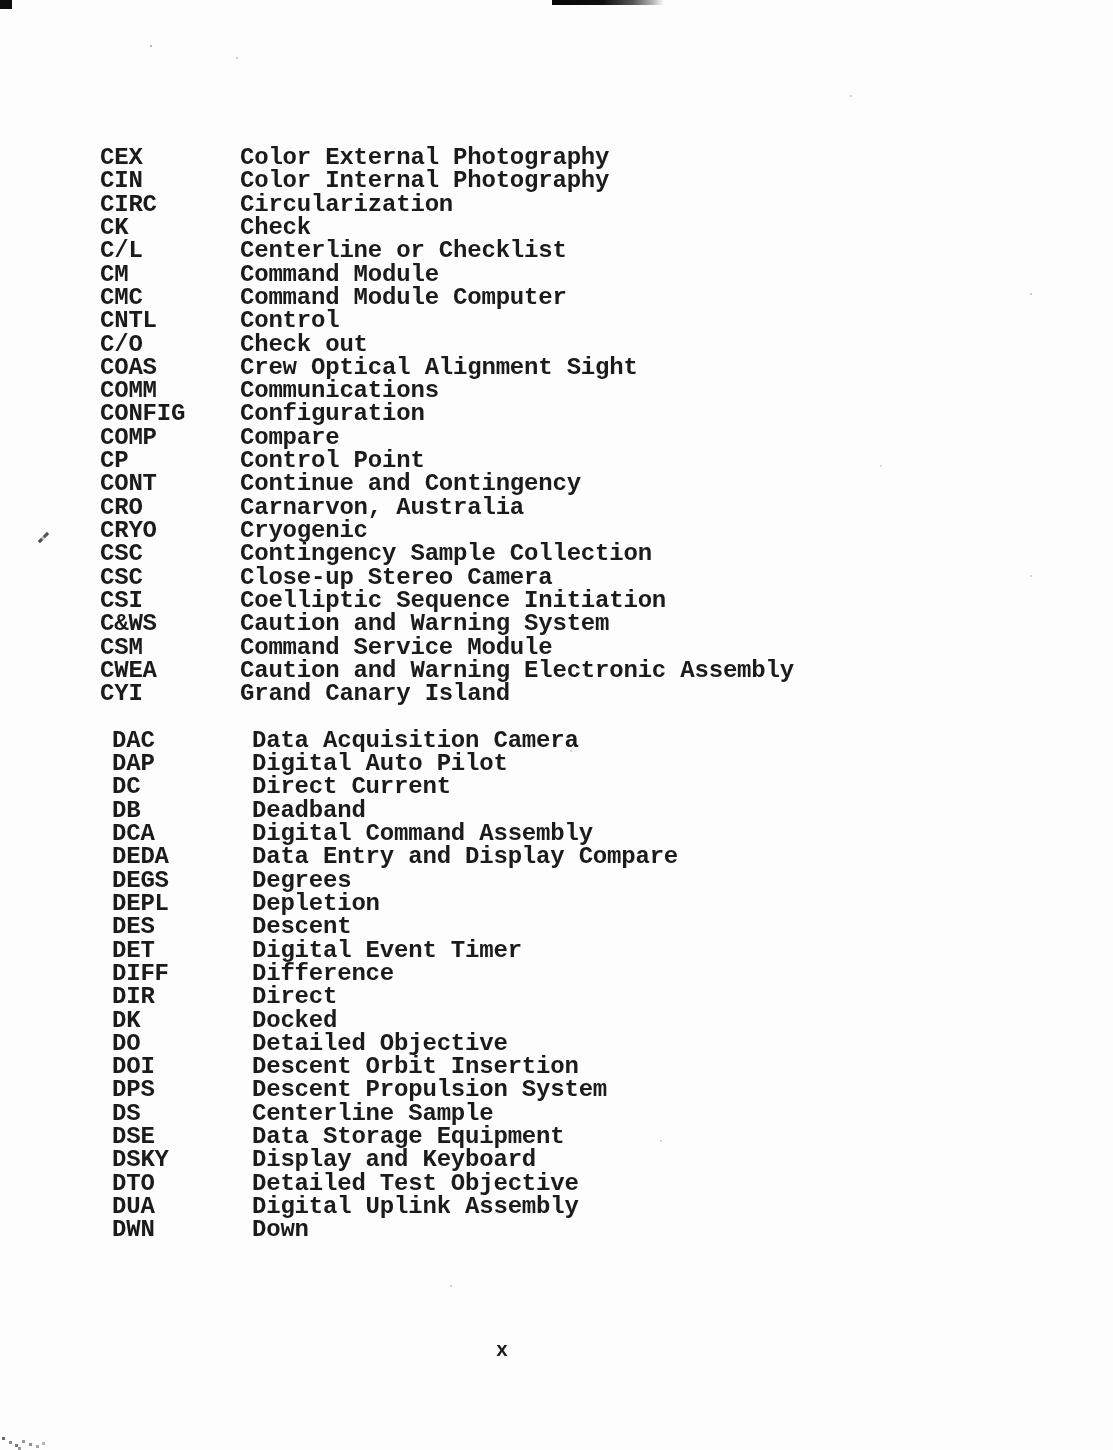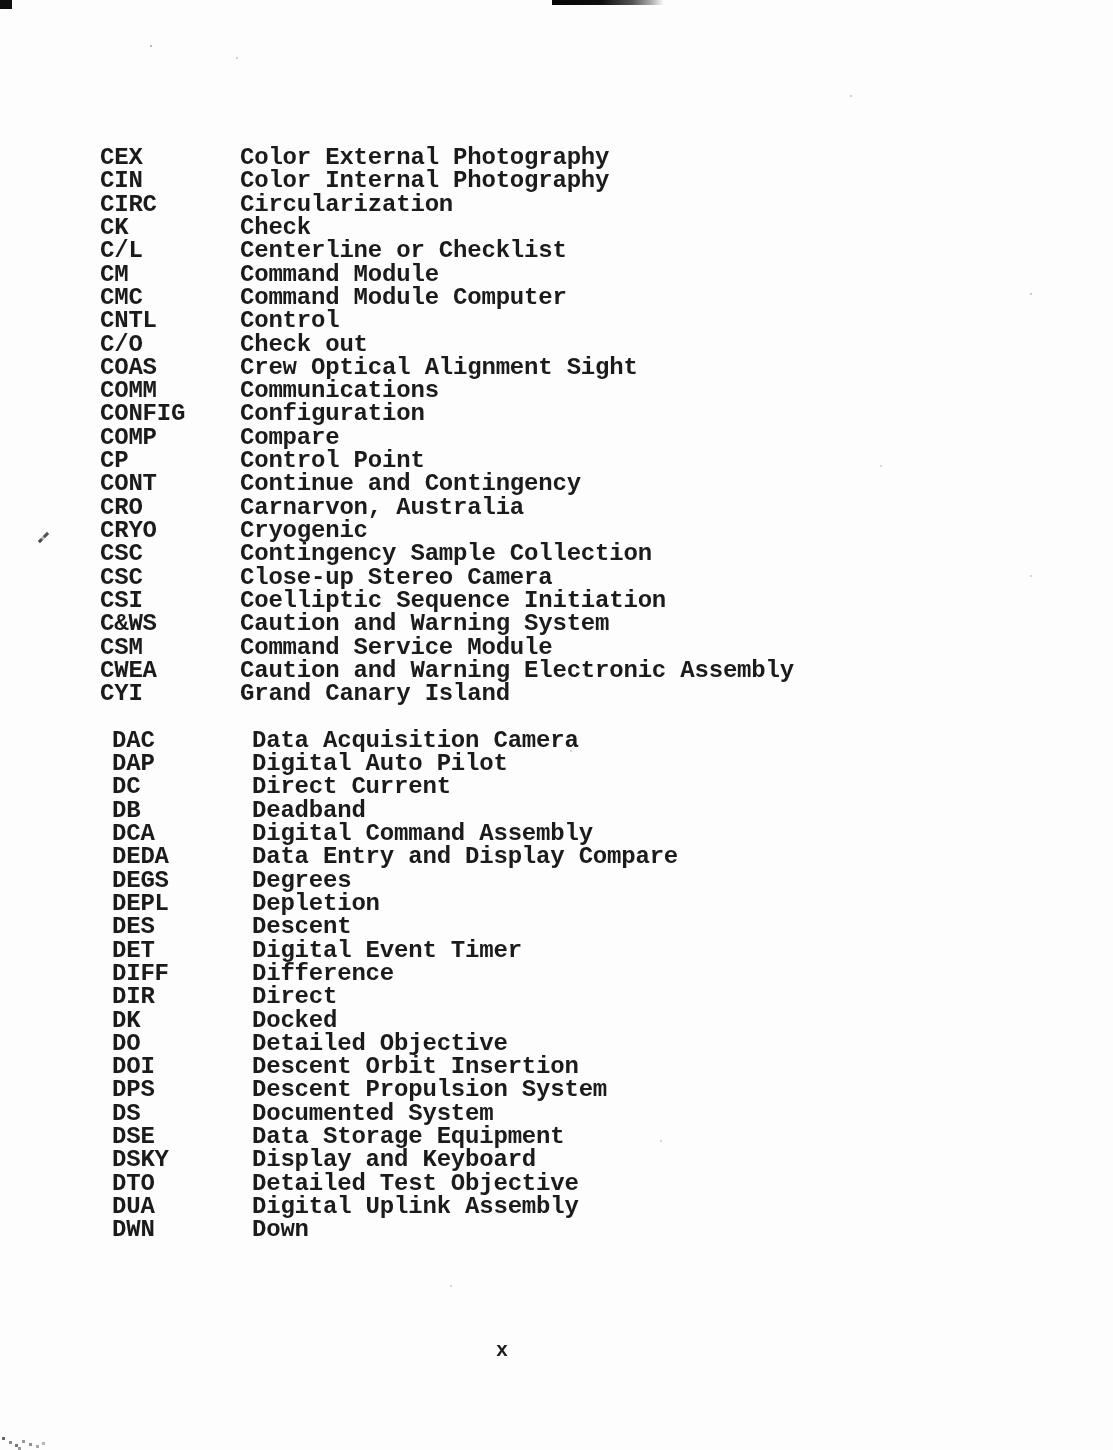--- a/index.html
+++ b/index.html
@@ -114,21 +114,21 @@
         <div class="row"><span class="abbr">DEGS</span><span class="def">Degrees</span></div>
         <div class="row"><span class="abbr">DEPL</span><span class="def">Depletion</span></div>
         <div class="row"><span class="abbr">DES</span><span class="def">Descent</span></div>
         <div class="row"><span class="abbr">DET</span><span class="def">Digital Event Timer</span></div>
         <div class="row"><span class="abbr">DIFF</span><span class="def">Difference</span></div>
         <div class="row"><span class="abbr">DIR</span><span class="def">Direct</span></div>
         <div class="row"><span class="abbr">DK</span><span class="def">Docked</span></div>
         <div class="row"><span class="abbr">DO</span><span class="def">Detailed Objective</span></div>
         <div class="row"><span class="abbr">DOI</span><span class="def">Descent Orbit Insertion</span></div>
         <div class="row"><span class="abbr">DPS</span><span class="def">Descent Propulsion System</span></div>
-        <div class="row"><span class="abbr">DS</span><span class="def">Documented System</span></div>
+        <div class="row"><span class="abbr">DS</span><span class="def">Centerline Sample</span></div>
         <div class="row"><span class="abbr">DSE</span><span class="def">Data Storage Equipment</span></div>
         <div class="row"><span class="abbr">DSKY</span><span class="def">Display and Keyboard</span></div>
         <div class="row"><span class="abbr">DTO</span><span class="def">Detailed Test Objective</span></div>
         <div class="row"><span class="abbr">DUA</span><span class="def">Digital Uplink Assembly</span></div>
         <div class="row"><span class="abbr">DWN</span><span class="def">Down</span></div>
       </div>
     </div>
 
   <div class="page-number">x</div>
 </div>

